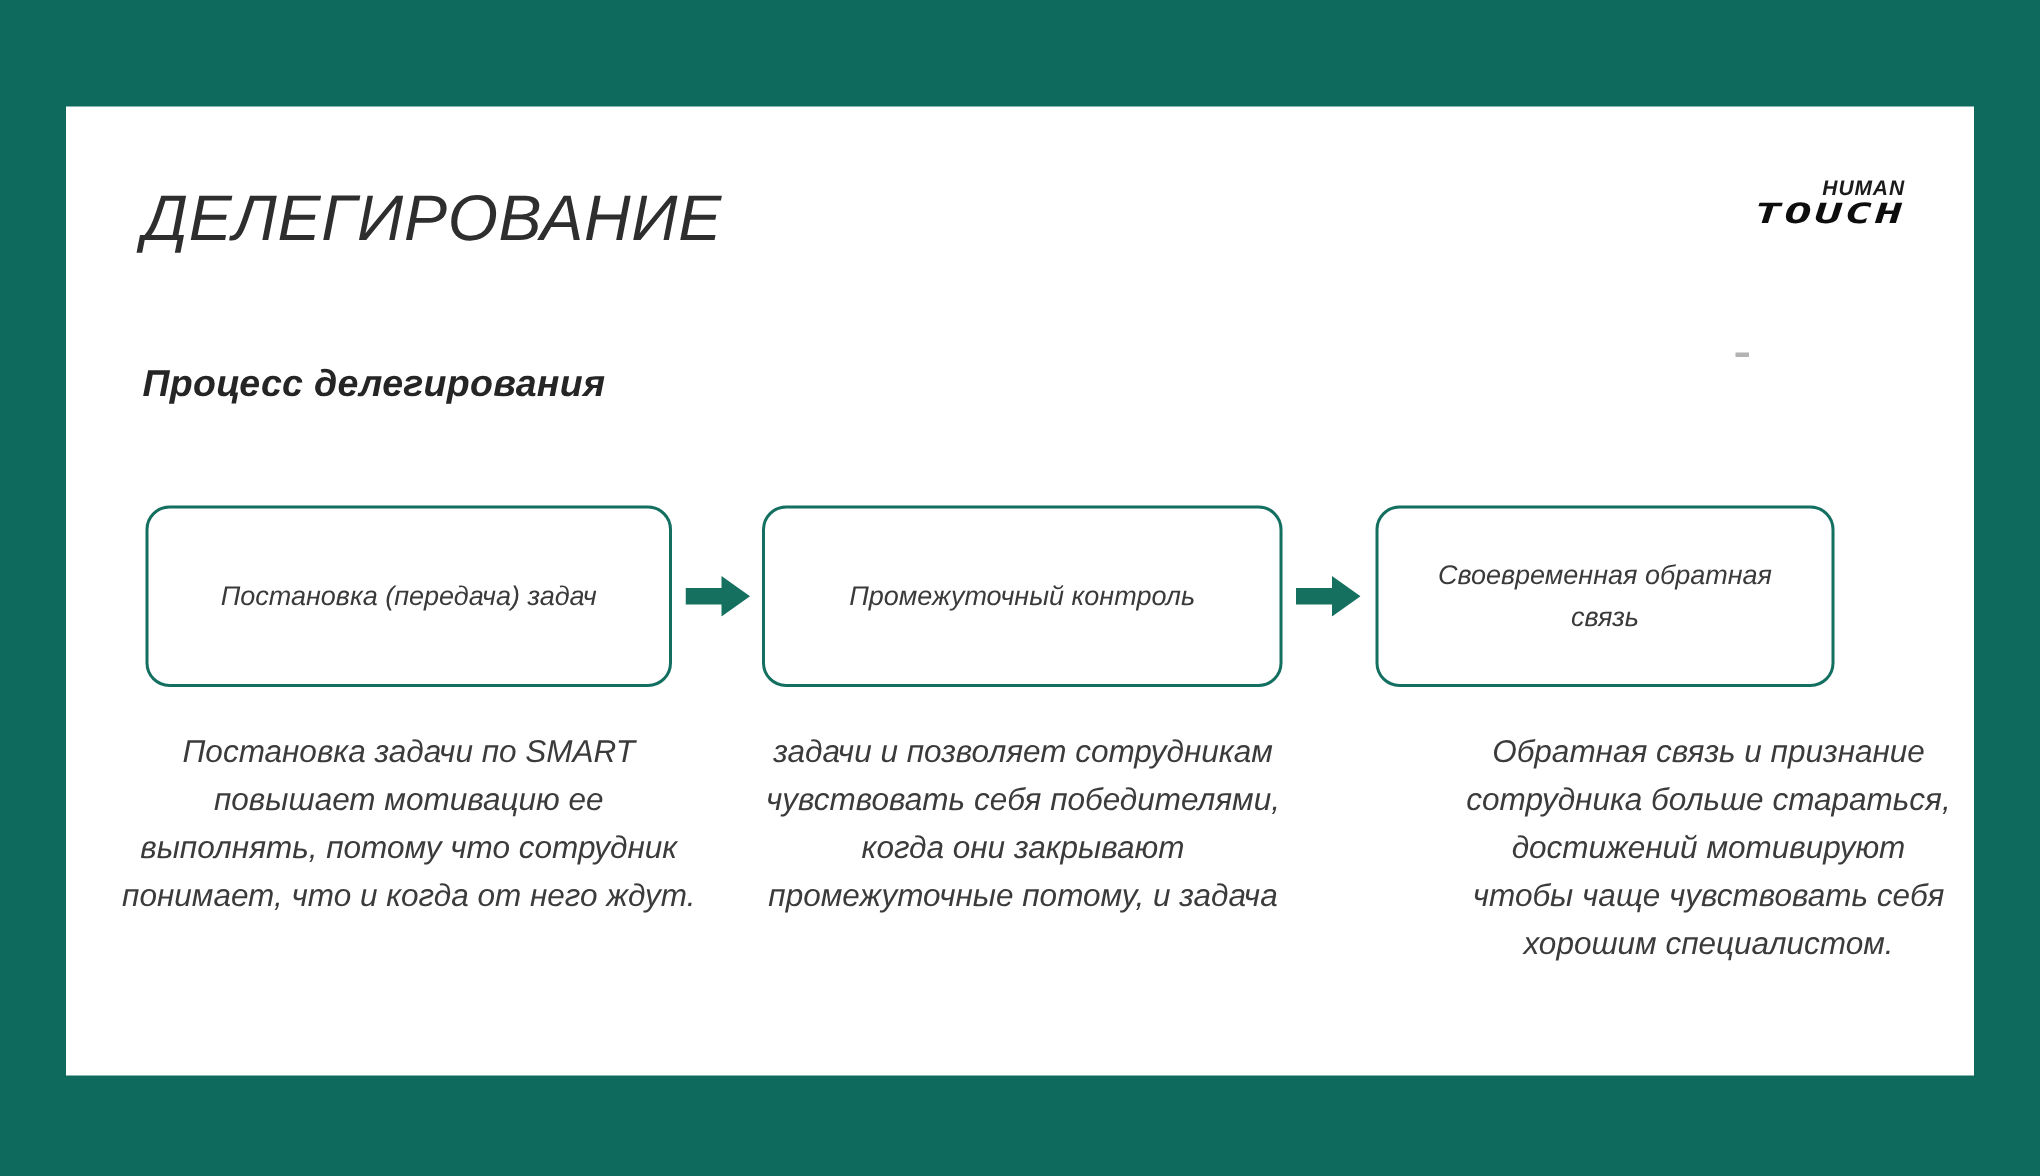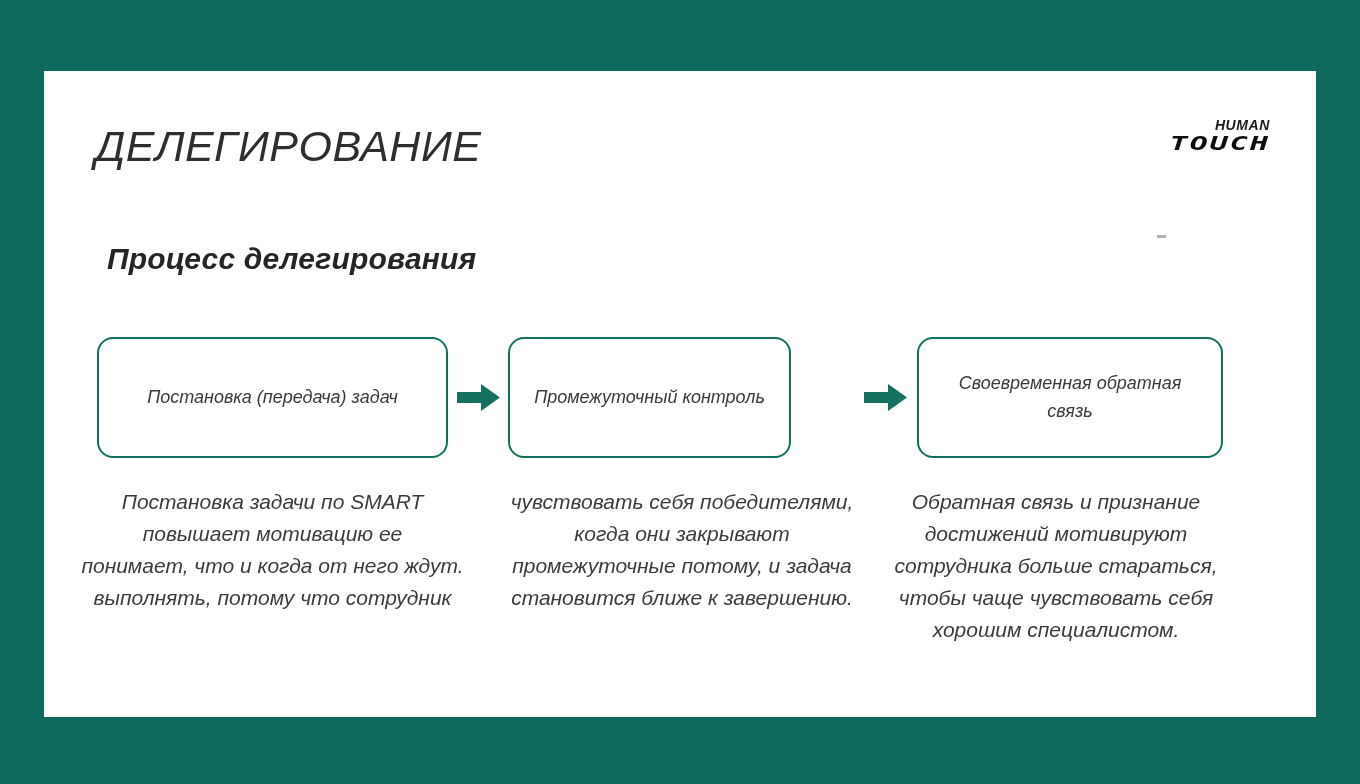--- a/index.html
+++ b/index.html
@@ -77,23 +77,23 @@
     color: #0d0d0d;
     line-height: 1;
     text-align: right;
     transform: scaleY(0.62);
     transform-origin: right top;
     font-family: "DejaVu Sans Mono", "Liberation Mono", monospace;
   }
 
   .section-heading {
     position: absolute;
-    left: 63px;
+    left: 51px;
     top: 173px;
-    font-size: 30px;
+    font-size: 25px;
     font-weight: 700;
     color: #252525;
     letter-spacing: 0.2px;
     line-height: 1;
     white-space: nowrap;
   }
 
   .stray-mark {
     position: absolute;
     left: 1113px;
@@ -120,21 +120,21 @@
     border: 2px solid #136f60;
     border-radius: 16px;
     background: #ffffff;
     display: flex;
     align-items: center;
     justify-content: center;
     padding: 6px 20px;
   }
 
   .flow-box-1 { left: 53px;  width: 351px; }
-  .flow-box-2 { left: 464px; width: 283px; }
+  .flow-box-2 { left: 464px; width: 347px; }
   .flow-box-3 { left: 873px; width: 306px; }
 
   .flow-box-label {
     font-size: 18px;
     font-weight: 400;
     color: #3a3a3a;
     text-align: center;
     line-height: 1.55;
   }
 
@@ -164,21 +164,21 @@
     top: 0;
     font-size: 21px;
     line-height: 1.52;
     color: #3b3b3b;
     text-align: center;
     font-weight: 400;
   }
 
   .caption-1 { left: 36px;  width: 385px; }
   .caption-2 { left: 443px; width: 390px; }
-  .caption-3 { left: 818px; width: 388px; }
+  .caption-3 { left: 901px; width: 388px; }
 
   .caption .line { display: block; white-space: nowrap; }
 </style>
 </head>
 <body>
 
 <div class="slide-stage">
 
   <div class="slide-card">
 
@@ -218,32 +218,32 @@
       <div class="flow-box flow-box-3">
         <span class="flow-box-label">Своевременная обратная связь</span>
       </div>
 
     </div>
 
     <div class="captions-row">
       <p class="caption caption-1">
           <span class="line">Постановка задачи по SMART</span>
           <span class="line">повышает мотивацию ее</span>
+          <span class="line">выполнять, потому что сотрудник</span>
           <span class="line">понимает, что и когда от него ждут.</span>
-          <span class="line">выполнять, потому что сотрудник</span>
         </p>
       <p class="caption caption-2">
+          <span class="line">задачи и позволяет сотрудникам</span>
           <span class="line">чувствовать себя победителями,</span>
           <span class="line">когда они закрывают</span>
           <span class="line">промежуточные потому, и задача</span>
-          <span class="line">становится ближе к завершению.</span>
         </p>
       <p class="caption caption-3">
           <span class="line">Обратная связь и признание</span>
+          <span class="line">сотрудника больше стараться,</span>
           <span class="line">достижений мотивируют</span>
-          <span class="line">сотрудника больше стараться,</span>
           <span class="line">чтобы чаще чувствовать себя</span>
           <span class="line">хорошим специалистом.</span>
         </p>
     </div>
 
   </div>
 </div>
 
 </body></html>

